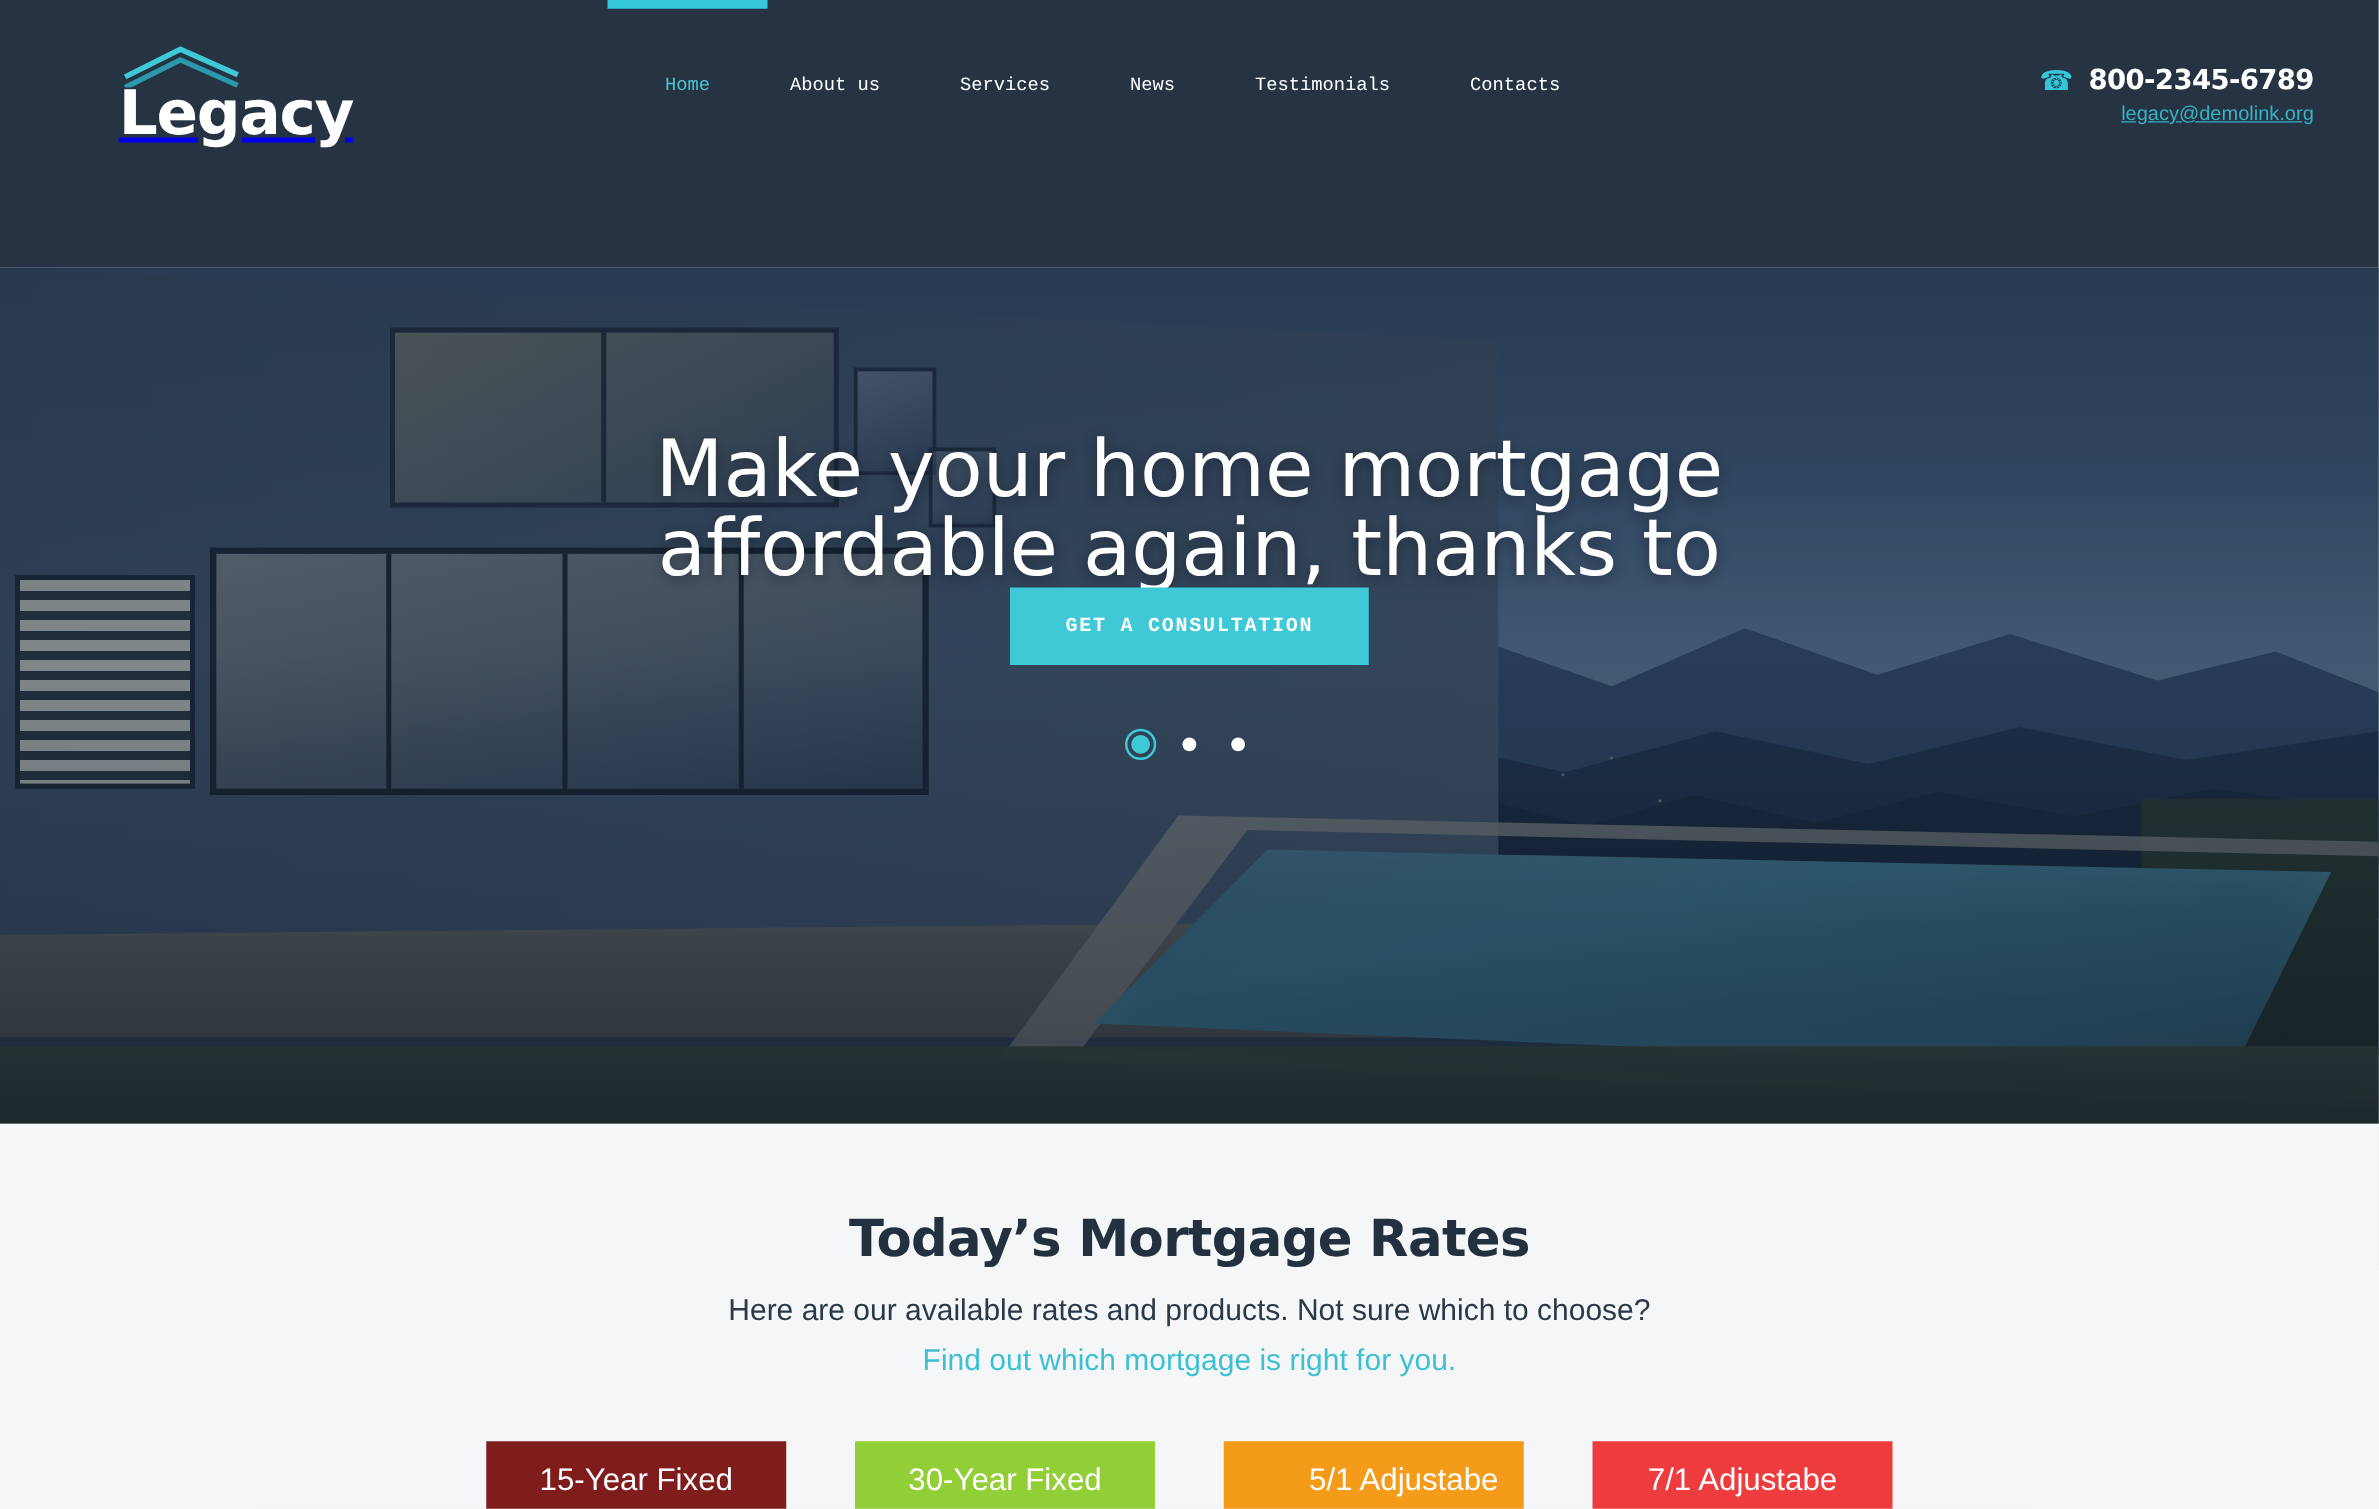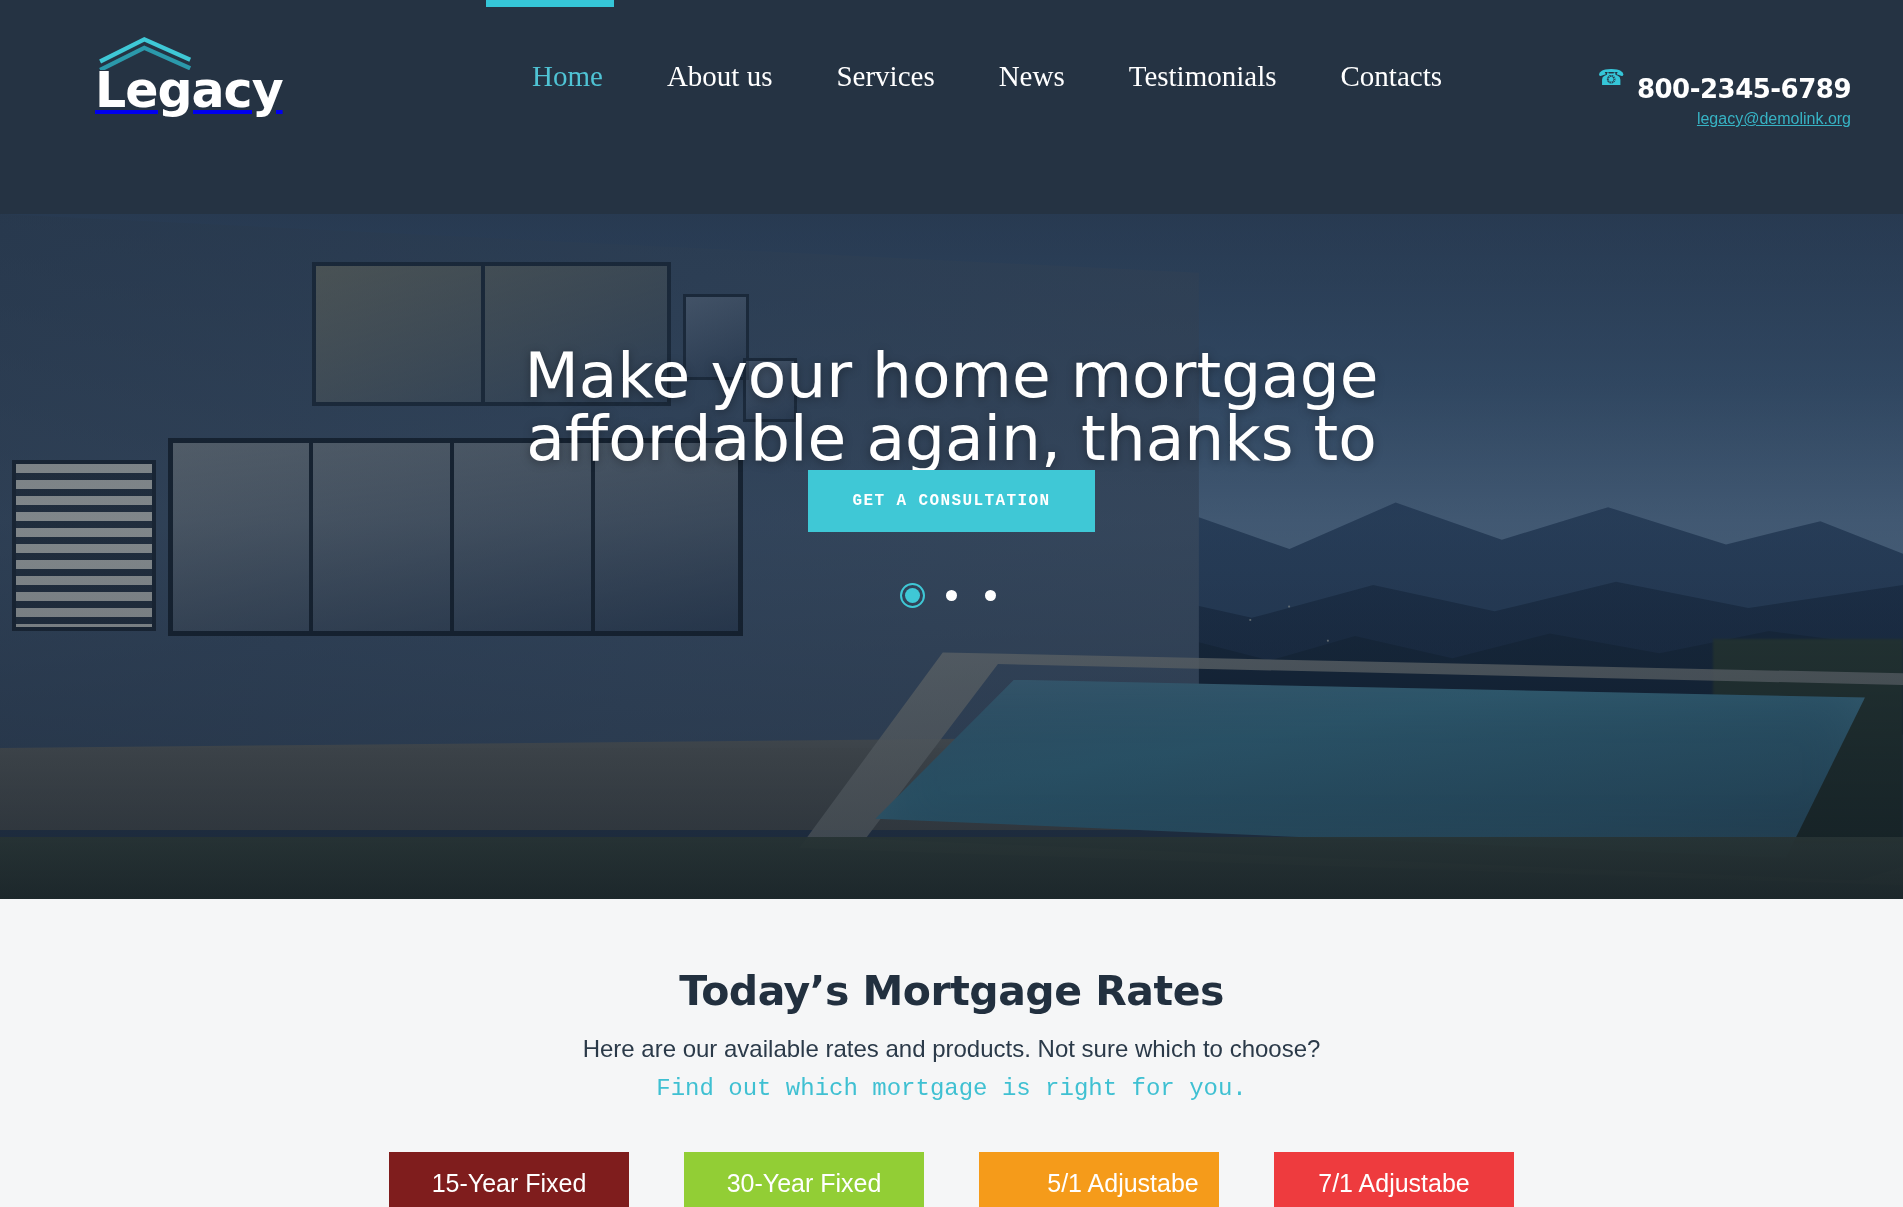--- a/index.html
+++ b/index.html
@@ -43,48 +43,47 @@
   .nav{
     position:absolute;
     left:500px;
     top:60px;
     display:flex;
     align-items:center;
     gap:0;
   }
   .nav a{
     color:#ffffff;
-    font-size:29px;
+    font-size:15px;
     text-decoration:none;
     padding:0 32px;
     white-space:nowrap;
-    font-family:Liberation Serif, serif;
+    font-family:Liberation Mono, monospace;
   }
   .nav a.active{ color:#4fc3d4; }
 
   .contact{
     position:absolute;
     right:52px;
     top:52px;
     text-align:right;
   }
   .phone-row{
     display:flex;
     align-items:center;
     justify-content:flex-end;
     gap:12px;
   }
   .phone-icon{ color:#35c6d8; font-size:22px; line-height:1; }
   .phone-num{
     color:#ffffff;
     font-family:"DejaVu Sans", sans-serif;
     font-weight:bold;
-    font-size:26px;
+    font-size:22px;
     letter-spacing:-0.5px;
-    margin-top:22px;
   }
   .email{
     display:block;
     margin-top:6px;
     color:#37b3c4;
     font-size:16px;
     text-decoration:underline;
     font-family:"Liberation Sans", sans-serif;
   }
 
@@ -273,21 +272,21 @@
   .rates .sub{
     margin-top:20px;
     font-size:24px;
     color:#2b3a49;
     font-family:"Liberation Sans", sans-serif;
   }
   .rates .sub2{
     margin-top:12px;
     font-size:24px;
     color:#3fc0d2;
-    font-family:Liberation Mono, monospace;
+    font-family:Liberation Sans, sans-serif;
     text-decoration:none;
     display:inline-block;
   }
   .cards{
     margin-top:50px;
     display:flex;
     justify-content:center;
     gap:55px;
   }
   .card{

